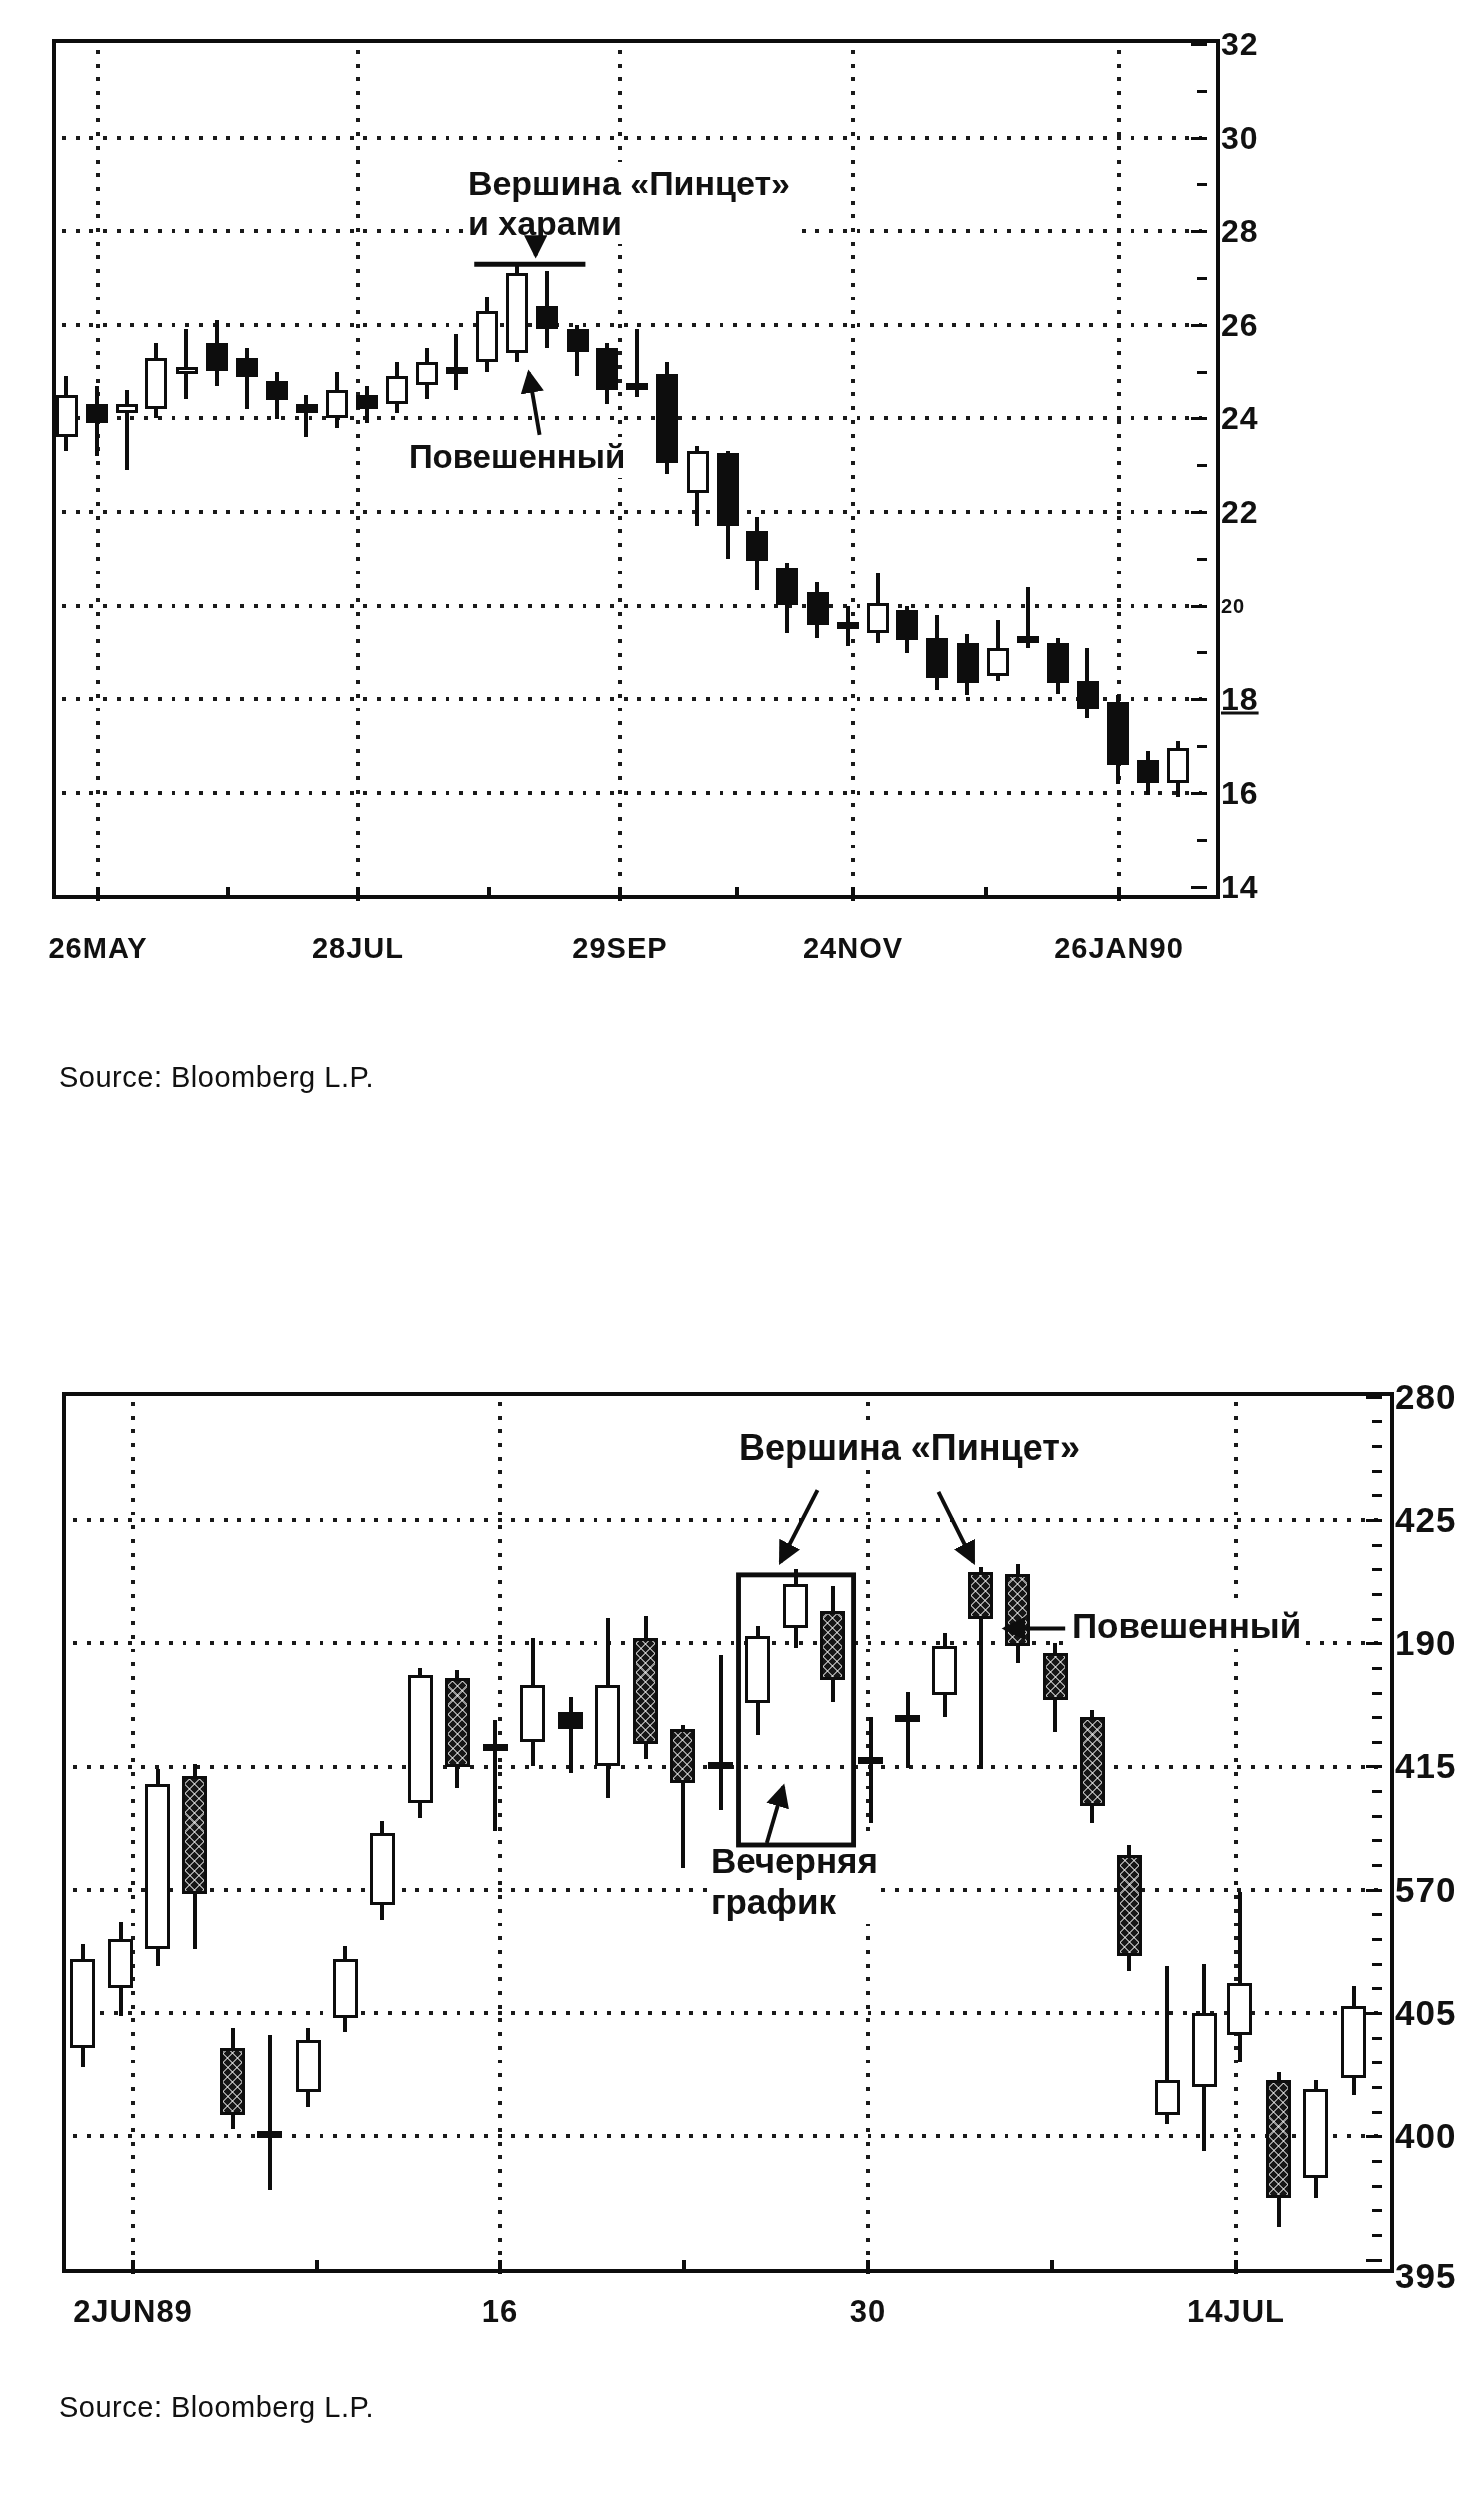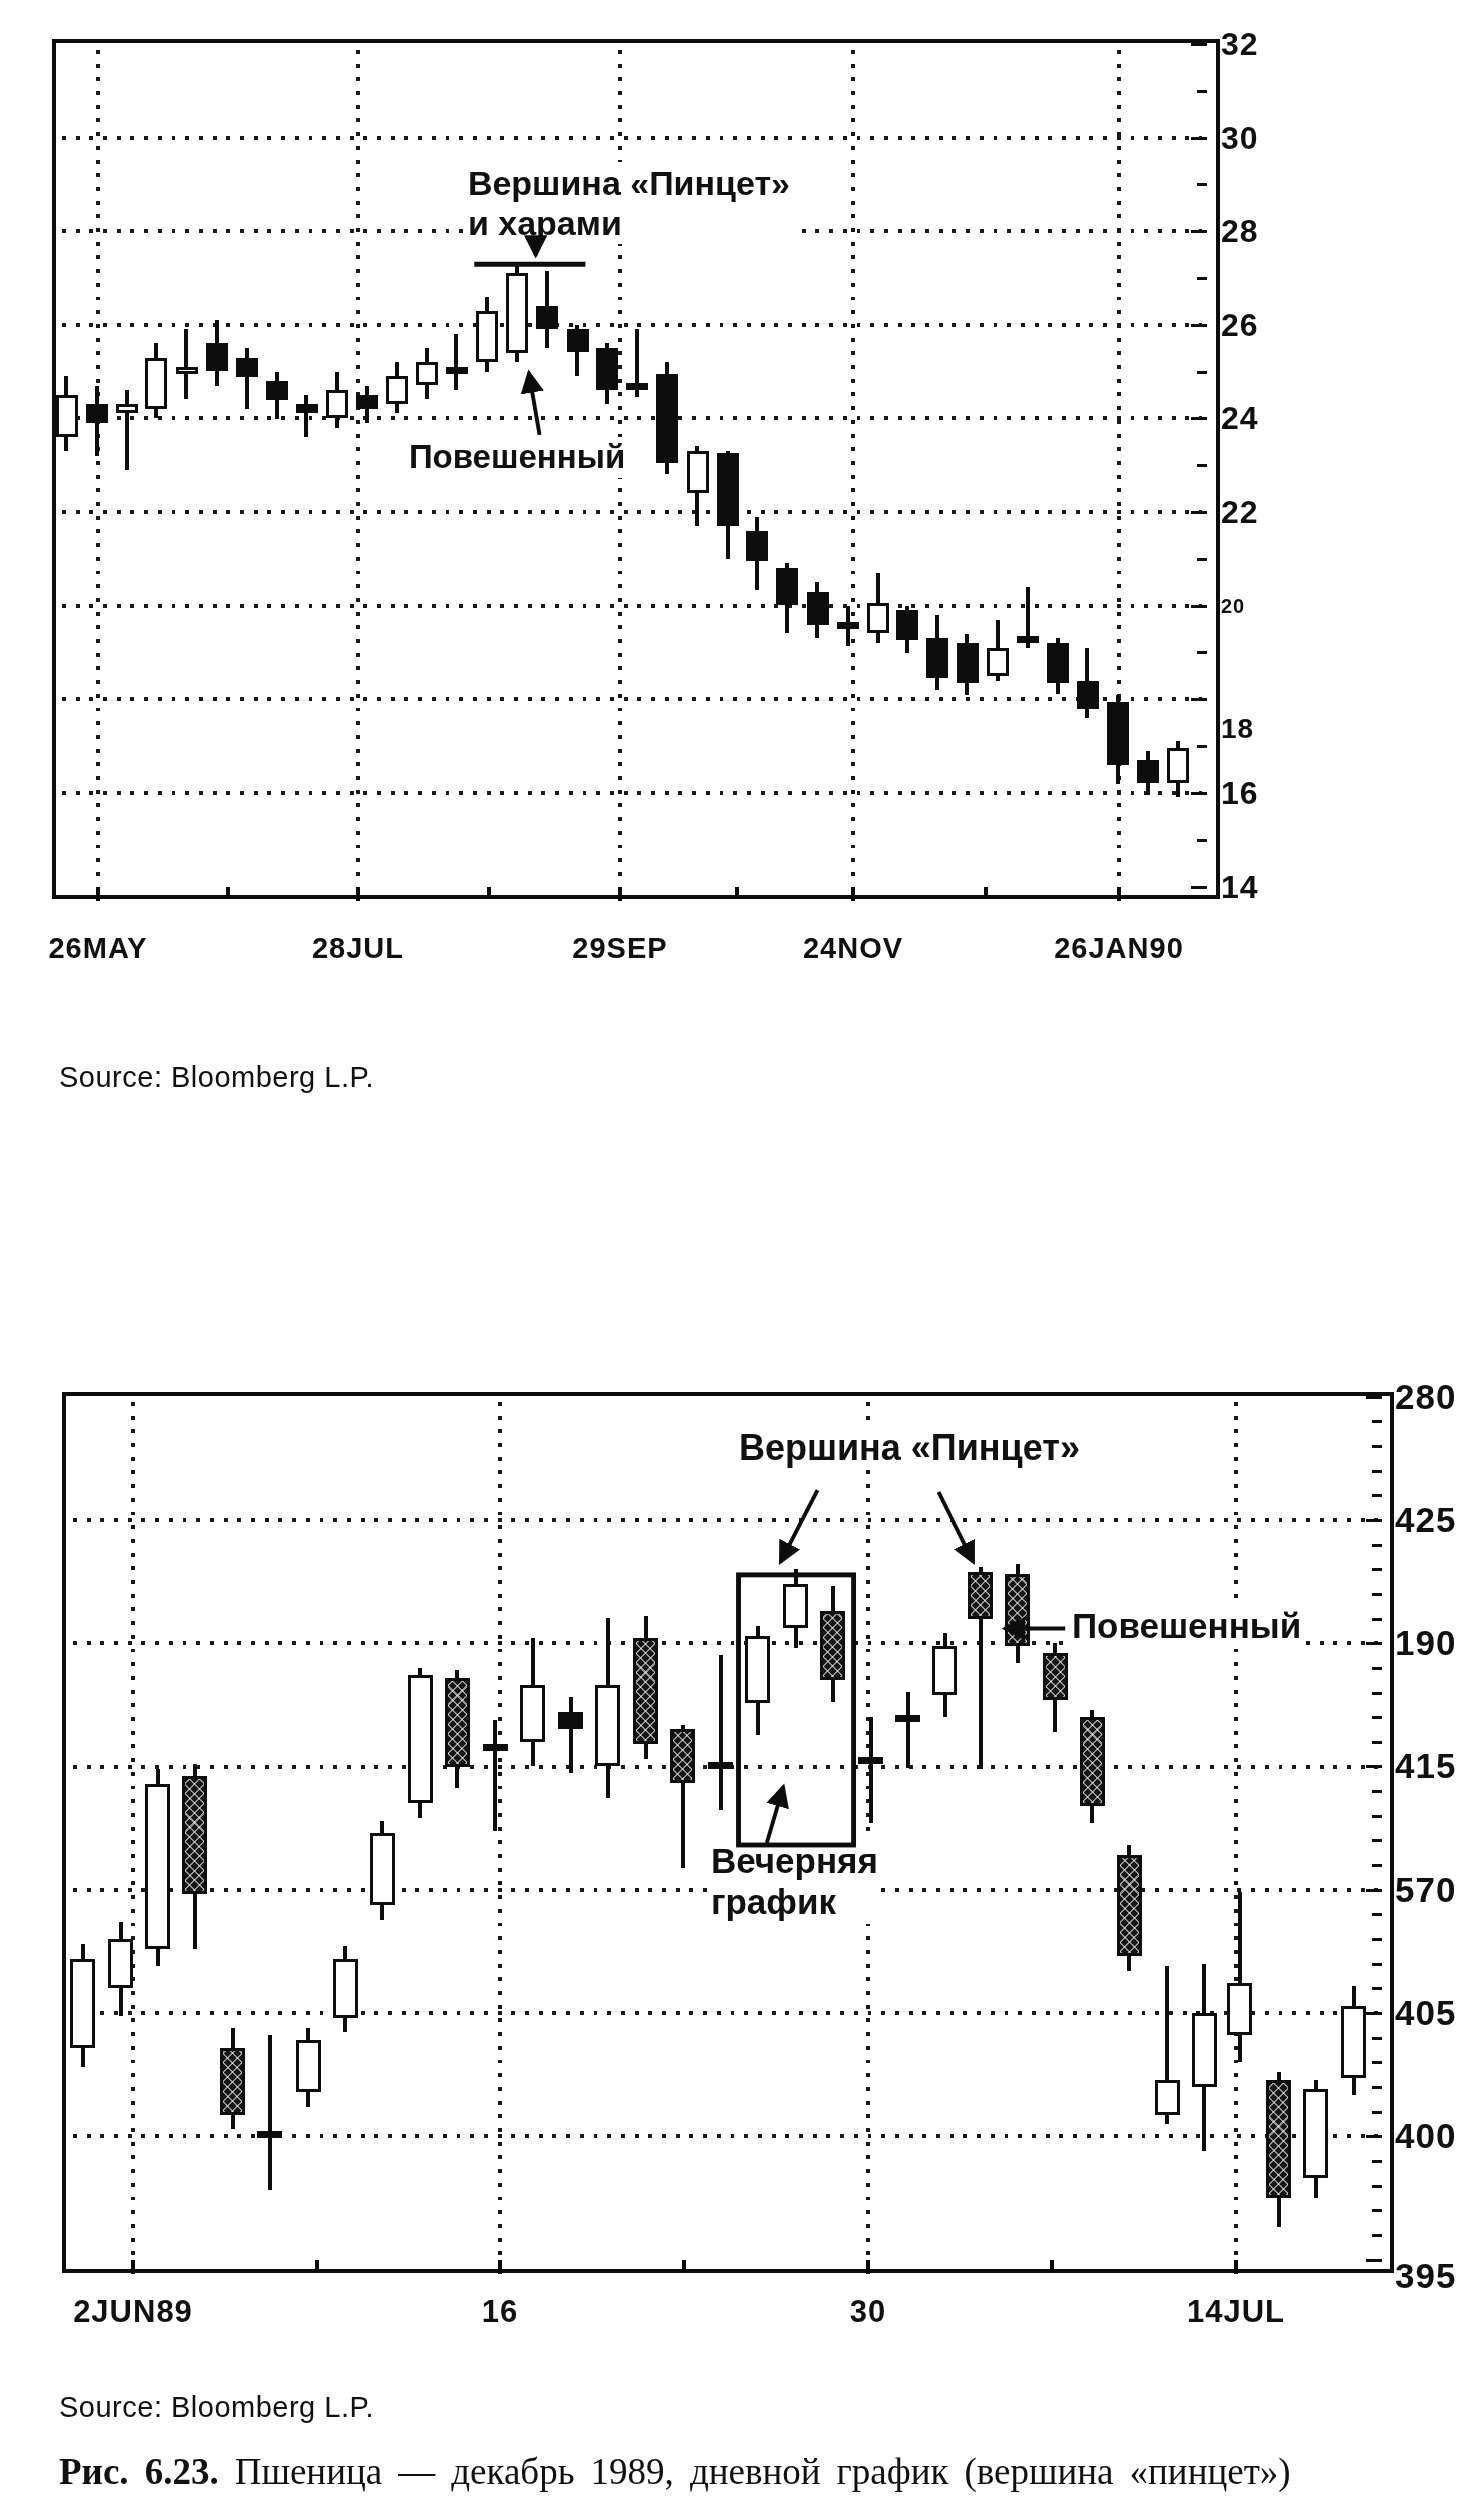--- a/index.html
+++ b/index.html
@@ -47,21 +47,21 @@
       <div class="grid-v" style="left: 851px; top: 50px; height: 833px;"></div>
       <div class="grid-v" style="left: 1117px; top: 50px; height: 833px;"></div>
       <div class="frame" style="left: 52px; top: 39px; width: 1160px; height: 852px;"></div>
       <div class="tick-r" style="left: 1191px; top: 886px; width: 15.6px;"></div>
       <div class="ylab" style="left: 1221px; top: 887px; font-size: 32px;">14</div>
       <div class="tick-r" style="left: 1197px; top: 839px; width: 9.8px;"></div>
       <div class="tick-r" style="left: 1191px; top: 792px; width: 15.6px;"></div>
       <div class="ylab" style="left: 1221px; top: 793px; font-size: 32px;">16</div>
       <div class="tick-r" style="left: 1197px; top: 745px; width: 9.8px;"></div>
       <div class="tick-r" style="left: 1191px; top: 698px; width: 15.6px;"></div>
-      <div class="ylab" style="left: 1221px; top: 729px; font-size: 28px;">18</div>
+      <div class="ylab" style="left: 1221px; top: 699px; font-size: 32px; text-decoration: underline;">18</div>
       <div class="tick-r" style="left: 1197px; top: 651px; width: 9.8px;"></div>
       <div class="tick-r" style="left: 1191px; top: 605px; width: 15.6px;"></div>
       <div class="ylab" style="left: 1221px; top: 606px; font-size: 20px;">20</div>
       <div class="tick-r" style="left: 1197px; top: 558px; width: 9.8px;"></div>
       <div class="tick-r" style="left: 1191px; top: 511px; width: 15.6px;"></div>
       <div class="ylab" style="left: 1221px; top: 512px; font-size: 32px;">22</div>
       <div class="tick-r" style="left: 1197px; top: 464px; width: 9.8px;"></div>
       <div class="tick-r" style="left: 1191px; top: 417px; width: 15.6px;"></div>
       <div class="ylab" style="left: 1221px; top: 418px; font-size: 32px;">24</div>
       <div class="tick-r" style="left: 1197px; top: 371px; width: 9.8px;"></div>
@@ -322,23 +322,20 @@
         <div>Повешенный</div>
       </div>
       <div class="ann-text" style="left: 708px; top: 1839px; font-size: 35px;">
         <div>Вечерняя</div>
         <div>график</div>
       </div>
     </div>
 
   <div class="src" style="left:59px;top:2391px;">Source: Bloomberg L.P.</div>
 
-  <div class="caption" style="left:59px;top:2450px;">
-    <b>Рис. 6.23.</b><span> Пшеница — декабрь 1989, дневной график (вершина «пинцет»)</span>
-  </div>
 
   <svg class="overlay" width="1478" height="2512" viewBox="0 0 1515 2576">
     <defs>
       <marker id="ah" markerWidth="7" markerHeight="7" refX="5.2" refY="3" orient="auto">
         <path d="M0,0 L6,3 L0,6 z" fill="#0d0d0d"></path>
       </marker>
     </defs>
     <g id="svg-ann">
         <line x1="549" y1="252" x2="549" y2="262" stroke="#0d0d0d" stroke-width="4" marker-end="url(#ah)"></line>
         <line x1="486" y1="271" x2="600" y2="271" stroke="#0d0d0d" stroke-width="5"></line>

